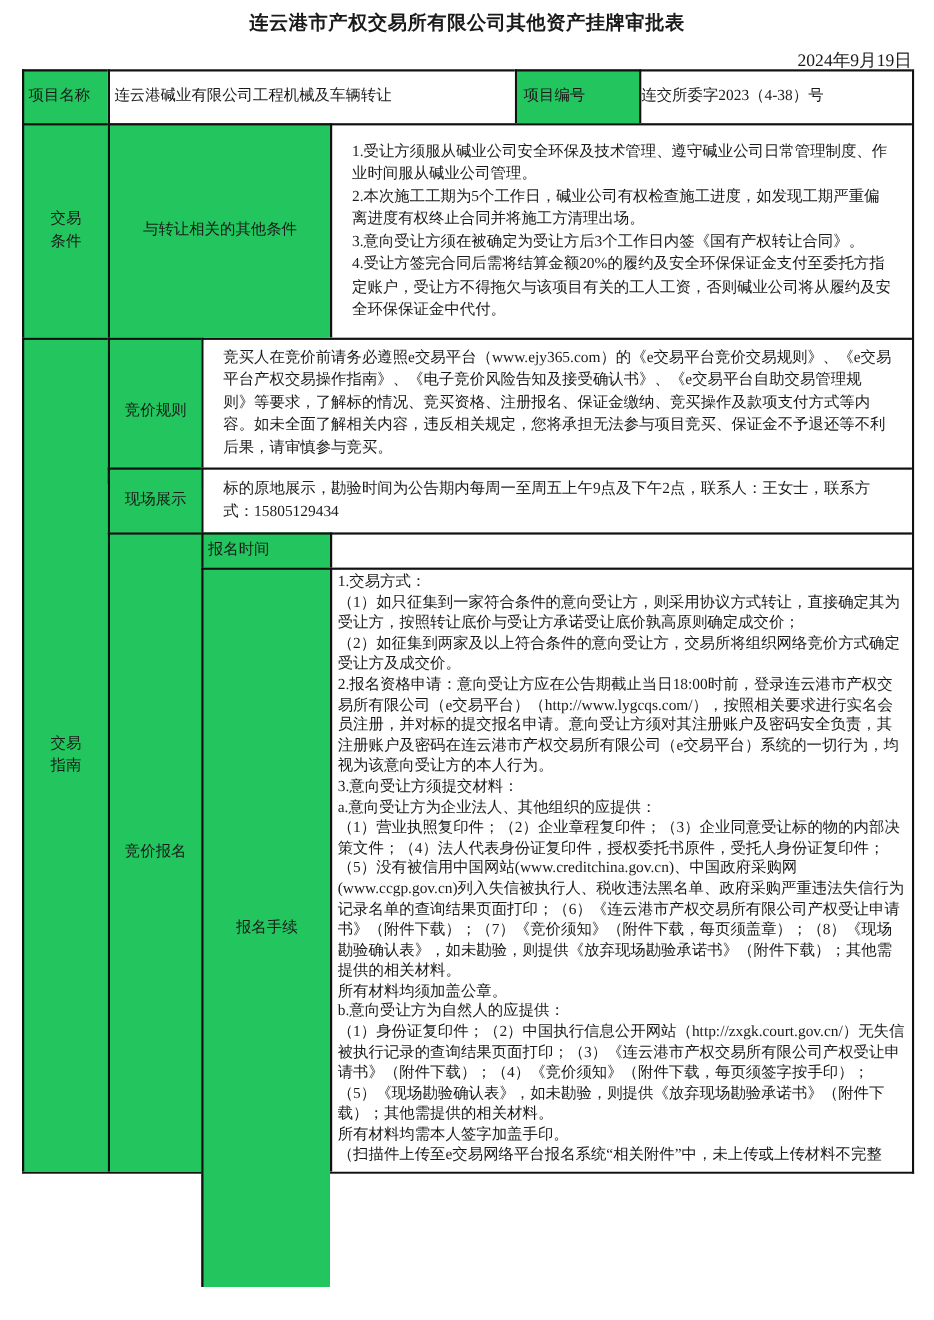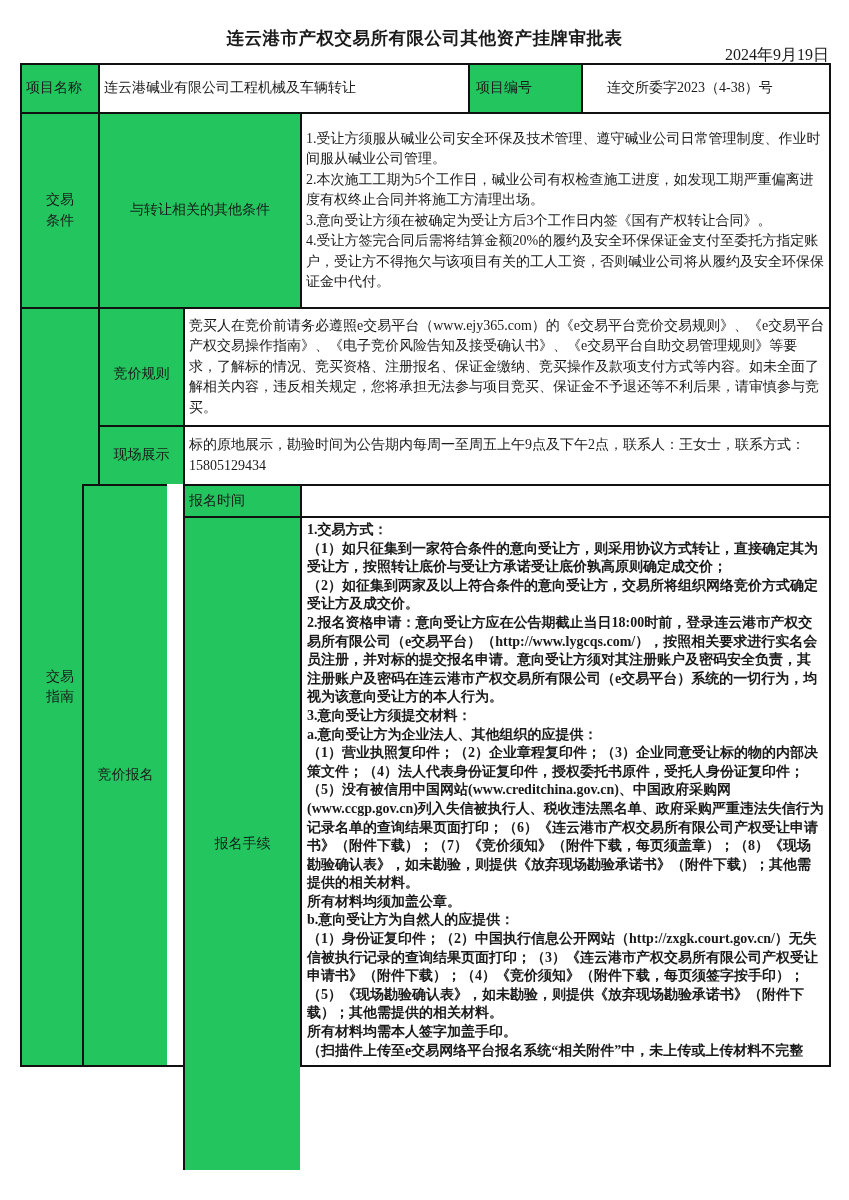--- a/index.html
+++ b/index.html
@@ -8,21 +8,21 @@
     color:#1a1a1a;
     -webkit-font-smoothing:antialiased;
   }
   #page{
     position:relative;
     width:849px;height:1200px;
     background:#ffffff;
     overflow:hidden;
   }
   .doc-title{
-    position:absolute;top:26px;left:0;width:849px;
+    position:absolute;top:8px;left:0;width:849px;
     text-align:center;
     font-size:17.5px;font-weight:bold;letter-spacing:0.5px;
   }
   .doc-date{
     position:absolute;top:45px;right:20px;
     font-size:16px;
   }
   #tbl{
     position:absolute;left:20px;top:63px;
     width:811px;height:1004px;
@@ -39,42 +39,42 @@
     font-size:14px;
     line-height:20.5px;
     display:flex;
     flex-direction:column;
     justify-content:center;
     overflow:hidden;
   }
   .cell.lbl{background:#22c55e;}
   .cell.hcenter{align-items:center;text-align:center;}
   .cell.hleft{align-items:flex-start;text-align:left;padding-left:4px;padding-right:4px;}
-  .cell.content{padding:2px 4px;}
+  .cell.content{padding:2px 18px;}
   .cell.proc-content{
     justify-content:flex-start;
     line-height:18.6px;
     padding:3px 5px 0 5px;
   }
   .para{margin:0;padding:0;}
 </style>
 </head>
 <body>
 
 <div id="page">
 
   <div class="doc-title">连云港市产权交易所有限公司其他资产挂牌审批表</div>
   <div class="doc-date">2024年9月19日</div>
 
   <div id="tbl">
 
     <div class="cell lbl hleft" style="left:0;top:0;width:78px;height:49px;">项目名称</div>
     <div class="cell lbl hleft" style="left:448px;top:0;width:113px;height:49px;padding-left:6px;">项目编号</div>
     <div class="cell hleft" style="left:78px;top:0;width:370px;height:49px;">连云港碱业有限公司工程机械及车辆转让</div>
-    <div class="cell hleft" style="left:561px;top:0;width:248px;height:49px;padding-left:24px;">连交所委字2023（4-38）号</div>
+    <div class="cell hleft" style="left:561px;top:0;width:248px;height:49px;padding-left:0;">连交所委字2023（4-38）号</div>
 
     <div class="cell lbl hcenter" style="left:0;top:49px;width:78px;height:195px;">
         <div class="para">交易</div>
         <div class="para">条件</div>
       </div>
     <div class="cell lbl hcenter" style="left:78px;top:49px;width:202px;height:195px;">与转让相关的其他条件</div>
     <div class="cell content" style="left:280px;top:49px;width:529px;height:195px;">
         <div class="para">1.受让方须服从碱业公司安全环保及技术管理、遵守碱业公司日常管理制度、作业时间服从碱业公司管理。</div>
         <div class="para">2.本次施工工期为5个工作日，碱业公司有权检查施工进度，如发现工期严重偏离进度有权终止合同并将施工方清理出场。</div>
         <div class="para">3.意向受让方须在被确定为受让方后3个工作日内签《国有产权转让合同》。</div>
@@ -85,27 +85,27 @@
         <div class="para">交易</div>
         <div class="para">指南</div>
       </div>
 
     <div class="cell lbl hcenter" style="left:78px;top:244px;width:85px;height:133px;">竞价规则</div>
     <div class="cell content" style="left:163px;top:244px;width:646px;height:118px;">竞买人在竞价前请务必遵照e交易平台（www.ejy365.com）的《e交易平台竞价交易规则》、《e交易平台产权交易操作指南》、《电子竞价风险告知及接受确认书》、《e交易平台自助交易管理规则》等要求，了解标的情况、竞买资格、注册报名、保证金缴纳、竞买操作及款项支付方式等内容。如未全面了解相关内容，违反相关规定，您将承担无法参与项目竞买、保证金不予退还等不利后果，请审慎参与竞买。</div>
 
     <div class="cell lbl hcenter" style="left:78px;top:362px;width:85px;height:59px;">现场展示</div>
     <div class="cell content" style="left:163px;top:362px;width:646px;height:59px;">标的原地展示，勘验时间为公告期内每周一至周五上午9点及下午2点，联系人：王女士，联系方式：15805129434</div>
 
-    <div class="cell lbl hcenter" style="left:62px;top:421px;width:85px;height:581px;">竞价报名</div>
+    <div class="cell lbl hcenter" style="left:78px;top:421px;width:85px;height:581px;">竞价报名</div>
 
     <div class="cell lbl hleft" style="left:163px;top:421px;width:117px;height:32px;">报名时间</div>
     <div class="cell" style="left:280px;top:421px;width:529px;height:32px;"></div>
 
     <div class="cell lbl hcenter" style="left:163px;top:453px;width:117px;height:654px;text-align:right;">报名手续</div>
-    <div class="cell proc-content" style="left:280px;top:453px;width:529px;height:549px;font-weight:bold;">
+    <div class="cell proc-content" style="left:280px;top:453px;width:529px;height:549px;">
         <div class="para">1.交易方式：</div>
         <div class="para">（1）如只征集到一家符合条件的意向受让方，则采用协议方式转让，直接确定其为受让方，按照转让底价与受让方承诺受让底价孰高原则确定成交价；</div>
         <div class="para">（2）如征集到两家及以上符合条件的意向受让方，交易所将组织网络竞价方式确定受让方及成交价。</div>
         <div class="para">2.报名资格申请：意向受让方应在公告期截止当日18:00时前，登录连云港市产权交易所有限公司（e交易平台）（http://www.lygcqs.com/），按照相关要求进行实名会员注册，并对标的提交报名申请。意向受让方须对其注册账户及密码安全负责，其注册账户及密码在连云港市产权交易所有限公司（e交易平台）系统的一切行为，均视为该意向受让方的本人行为。</div>
         <div class="para">3.意向受让方须提交材料：</div>
         <div class="para">a.意向受让方为企业法人、其他组织的应提供：</div>
         <div class="para">（1）营业执照复印件；（2）企业章程复印件；（3）企业同意受让标的物的内部决策文件；（4）法人代表身份证复印件，授权委托书原件，受托人身份证复印件；（5）没有被信用中国网站(www.creditchina.gov.cn)、中国政府采购网(www.ccgp.gov.cn)列入失信被执行人、税收违法黑名单、政府采购严重违法失信行为记录名单的查询结果页面打印；（6）《连云港市产权交易所有限公司产权受让申请书》（附件下载）；（7）《竞价须知》（附件下载，每页须盖章）；（8）《现场勘验确认表》，如未勘验，则提供《放弃现场勘验承诺书》（附件下载）；其他需提供的相关材料。</div>
         <div class="para">所有材料均须加盖公章。</div>
         <div class="para">b.意向受让方为自然人的应提供：</div>
         <div class="para">（1）身份证复印件；（2）中国执行信息公开网站（http://zxgk.court.gov.cn/）无失信被执行记录的查询结果页面打印；（3）《连云港市产权交易所有限公司产权受让申请书》（附件下载）；（4）《竞价须知》（附件下载，每页须签字按手印）；（5）《现场勘验确认表》，如未勘验，则提供《放弃现场勘验承诺书》（附件下载）；其他需提供的相关材料。</div>

